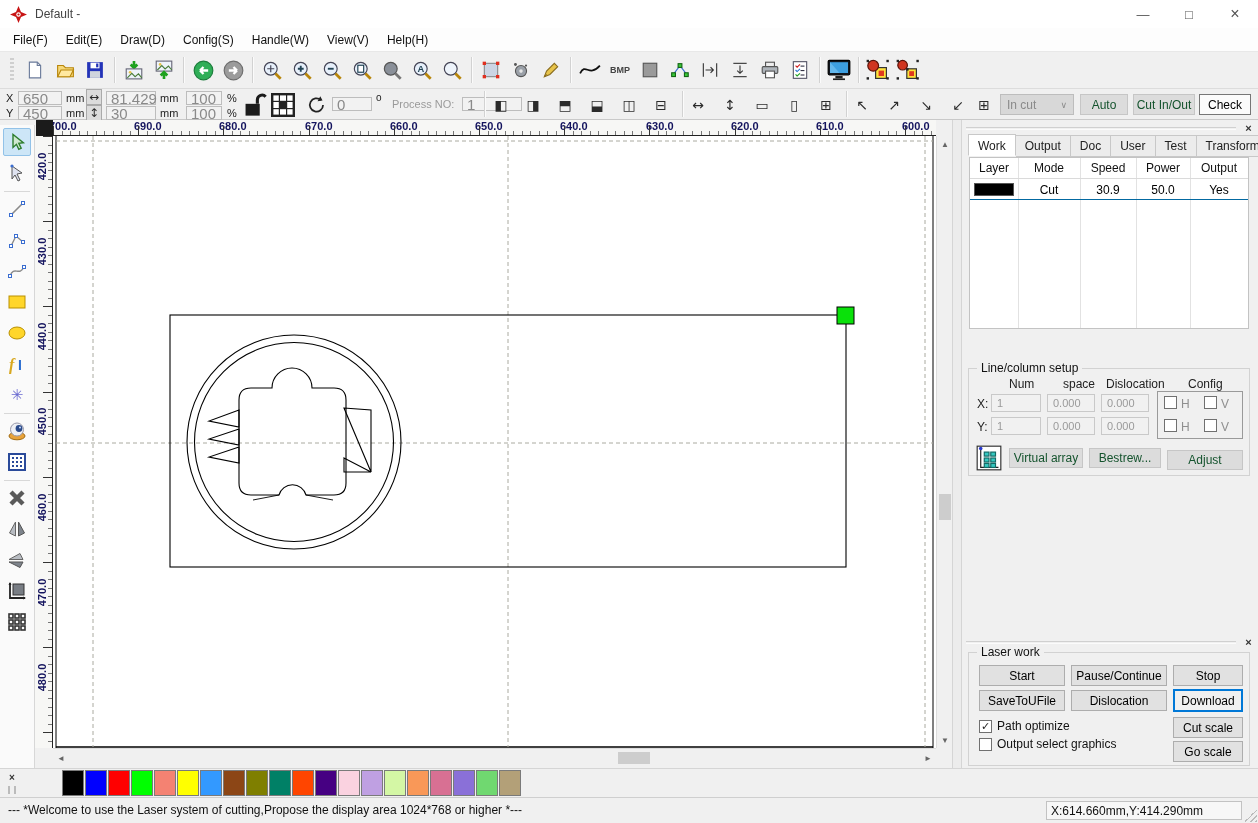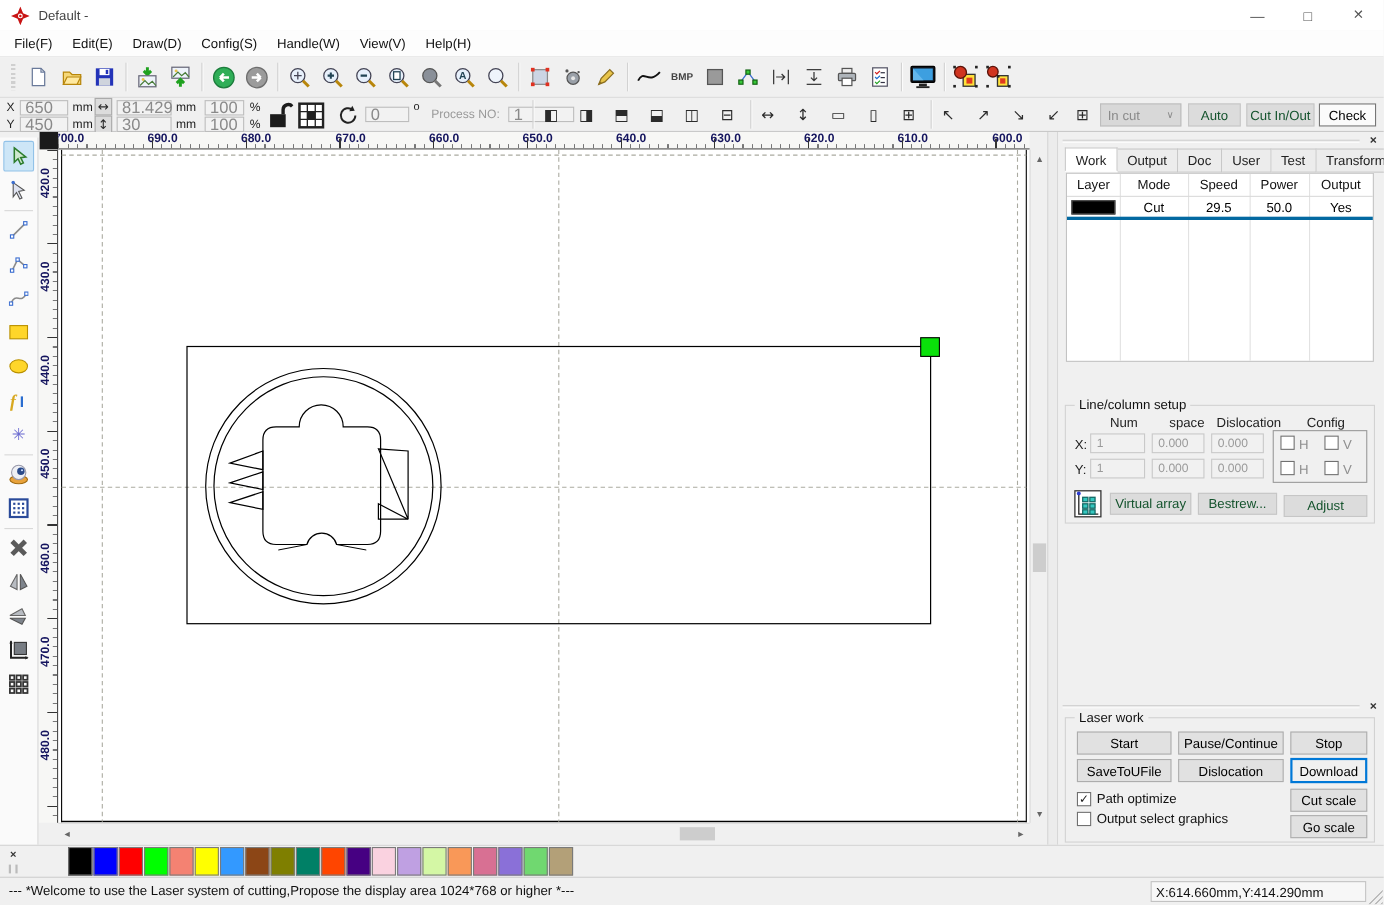--- a/index.html
+++ b/index.html
@@ -105,21 +105,21 @@
   .tab:first-child { border-left:1px solid #c8c8c8; }
   .tab.active { background:#fff; border-bottom:1px solid #fff; position:relative; top:-1px; padding-top:4px; }
 
   .ltable { position:absolute; left:7px; top:37px; width:280px; height:172px; background:#fff;
             border:1px solid #c3c3c3; }
   .lt-head { position:absolute; left:0; top:0; width:100%; height:21px; border-bottom:1px solid #dadada; display:flex; }
   .lt-th { display:flex; align-items:center; justify-content:center; font-size:12px; color:#111; }
   .lt-th:nth-child(1){width:48px}.lt-th:nth-child(2){width:62px}.lt-th:nth-child(3){width:56px}
   .lt-th:nth-child(4){width:54px}.lt-th:nth-child(5){width:58px}
   .lt-vline { position:absolute; top:0; bottom:0; width:1px; background:#e2e2e2; }
-  .lt-row { position:absolute; left:0; top:22px; width:100%; height:20px; display:flex; border-bottom:3px solid #0369a1; }
+  .lt-row { position:absolute; left:0; top:22px; width:100%; height:20px; display:flex; border-bottom:1px solid #0369a1; }
   .lt-td { display:flex; align-items:center; justify-content:center; font-size:12px; }
   .lt-td:nth-child(1){width:48px}.lt-td:nth-child(2){width:62px}.lt-td:nth-child(3){width:56px}
   .lt-td:nth-child(4){width:54px}.lt-td:nth-child(5){width:58px}
   .layer-swatch { width:40px; height:13px; border:1px solid #555; }
 
   .updown { position:absolute; top:216px; left:0; width:296px; display:flex; justify-content:center; gap:18px; }
   .updown .btn { width:92px; height:19px; }
   .upfocus { border:2px solid #0078d7; background:#efefef; }
 
   .groupbox { position:absolute; border:1px solid #d2d2d2; }
@@ -682,21 +682,21 @@
         <span class="lt-th">Mode</span>
         <span class="lt-th">Speed</span>
         <span class="lt-th">Power</span>
         <span class="lt-th">Output</span>
       </div>
     <div class="lt-row">
       <span class="lt-td">
           <span class="layer-swatch" style="background:#000"></span>
         </span>
       <span class="lt-td">Cut</span>
-      <span class="lt-td">29.5</span>
+      <span class="lt-td">30.9</span>
       <span class="lt-td">50.0</span>
       <span class="lt-td">Yes</span>
     </div>
   </div>
 
 
   <div class="groupbox" style="left:6px;top:248px;width:282px;height:108px">
     <span class="gb-title">Line/column setup</span>
     <span class="lc-label" style="left:40px;top:8px">Num</span>
     <span class="lc-label" style="left:94px;top:8px">space</span>

